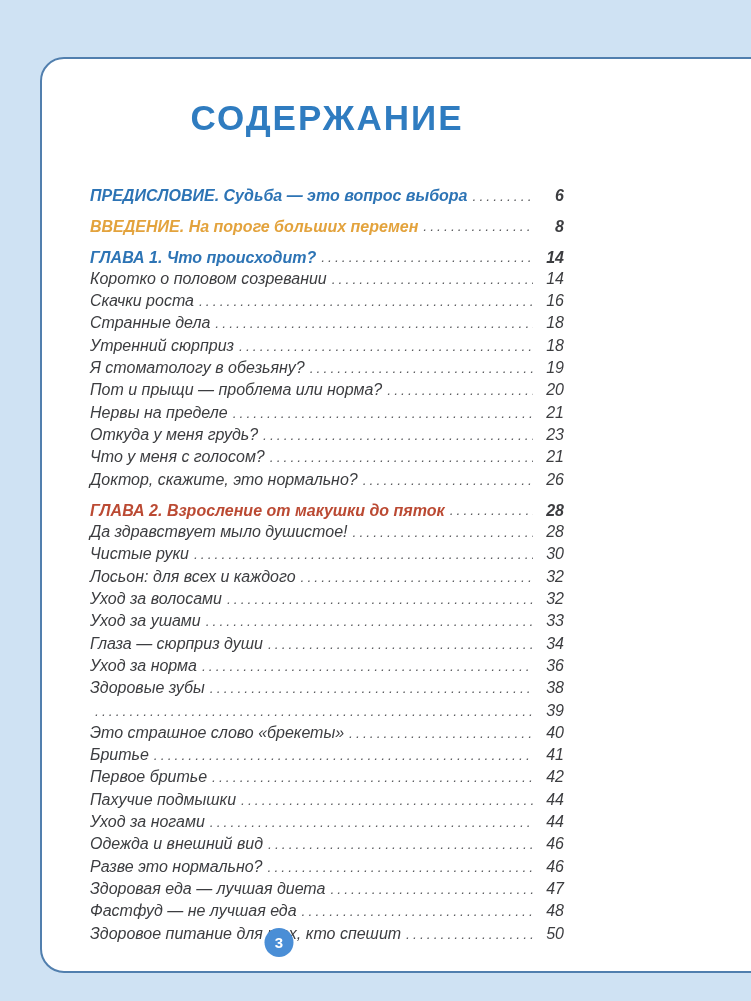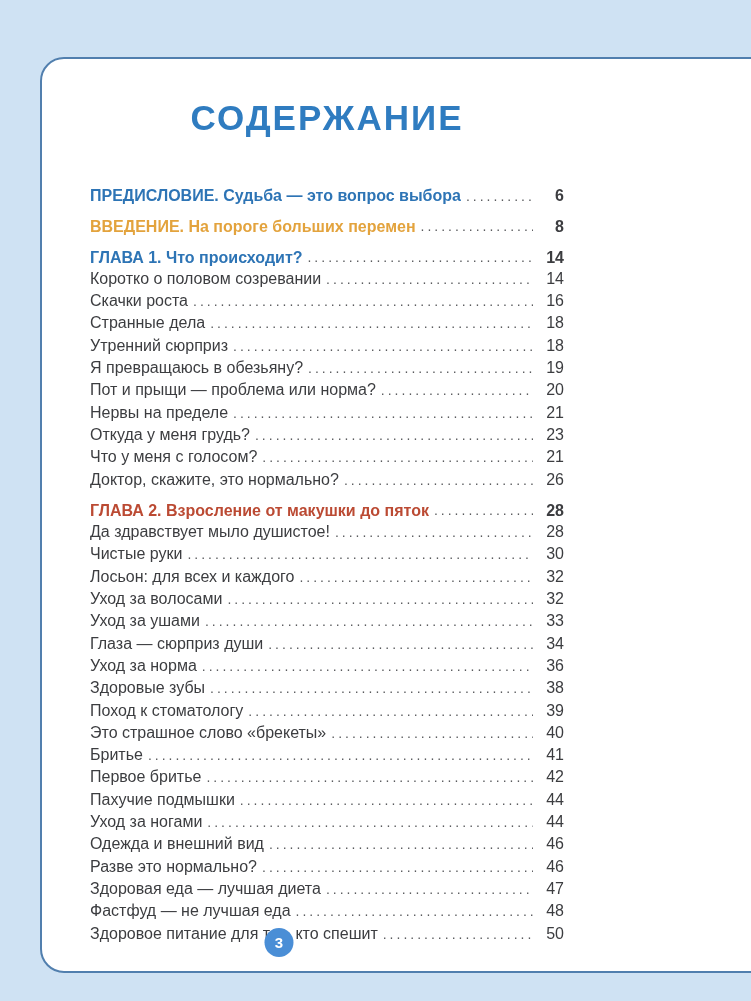--- a/index.html
+++ b/index.html
@@ -42,20 +42,21 @@
     text-align:center;
     font-size:35px;
     line-height:42px;
     font-weight:700;
     letter-spacing:2px;
     color:var(--title-blue);
     margin-bottom:46px;
   }
   .toc{
     width:474px;
+    font-style:italic;
   }
   .toc-row{
     display:flex;
     align-items:baseline;
     font-size:16px;
     line-height:21.3px;
     color:var(--body-text);
   }
   .toc-row.gap{margin-top:9px;align-items:flex-end;}
   .toc-text{white-space:nowrap;}
@@ -133,21 +134,21 @@
           <span class="toc-text">Странные дела</span>
           <span class="leader"></span>
           <span class="toc-page">18</span>
         </div>
         <div class="toc-row body">
           <span class="toc-text">Утренний сюрприз</span>
           <span class="leader"></span>
           <span class="toc-page">18</span>
         </div>
         <div class="toc-row body">
-          <span class="toc-text">Я превращаюсь в обезьяну?</span>
+          <span class="toc-text">Я стоматологу в обезьяну?</span>
           <span class="leader"></span>
           <span class="toc-page">19</span>
         </div>
         <div class="toc-row body">
           <span class="toc-text">Пот и прыщи — проблема или норма?</span>
           <span class="leader"></span>
           <span class="toc-page">20</span>
         </div>
         <div class="toc-row body">
           <span class="toc-text">Нервы на пределе</span>
@@ -208,21 +209,20 @@
           <span class="toc-text">Уход за норма</span>
           <span class="leader"></span>
           <span class="toc-page">36</span>
         </div>
         <div class="toc-row body">
           <span class="toc-text">Здоровые зубы</span>
           <span class="leader"></span>
           <span class="toc-page">38</span>
         </div>
         <div class="toc-row body">
-          <span class="toc-text">Поход к стоматологу</span>
           <span class="leader"></span>
           <span class="toc-page">39</span>
         </div>
         <div class="toc-row body">
           <span class="toc-text">Это страшное слово «брекеты»</span>
           <span class="leader"></span>
           <span class="toc-page">40</span>
         </div>
         <div class="toc-row body">
           <span class="toc-text">Бритье</span>

